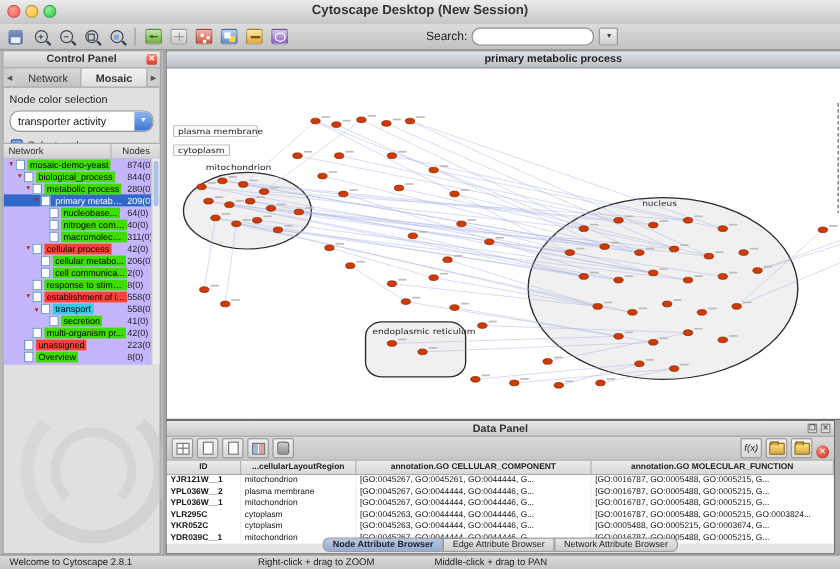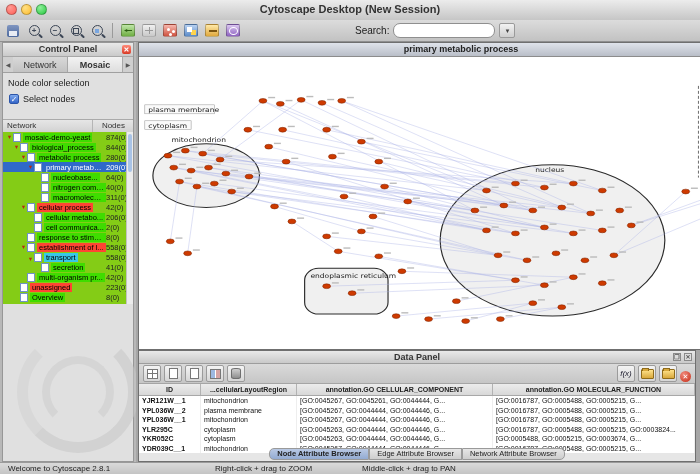--- a/index.html
+++ b/index.html
@@ -65,21 +65,21 @@
   .combo-btn{width:15px;height:100%;background:linear-gradient(#8fb6f2,#3f74d2);color:#fff;font-size:6px;
     display:flex;align-items:center;justify-content:center;}
   .check-row{display:flex;align-items:center;gap:4px;padding:4px 6px 2px 6px;}
   .checkbox{width:10px;height:10px;border-radius:2px;background:linear-gradient(#7fa9ee,#3465c8);
     color:#fff;font-size:8px;line-height:10px;text-align:center;border:1px solid #2c55a8;box-sizing:border-box;}
   .check-label{font-size:9px;color:#222;}
   .tree-cols{position:absolute;left:0;right:0;top:76px;height:12px;background:linear-gradient(#e6e6e6,#d2d2d2);
     border-top:1px solid #aaa;border-bottom:1px solid #aaa;display:flex;font-size:8px;color:#333;}
   .tree-cols .cnet{flex:1;padding-left:4px;border-right:1px solid #b5b5b5;line-height:11px;}
   .tree-cols .cnodes{width:32px;text-align:right;padding-right:8px;line-height:11px;}
-  .tree{position:absolute;left:0;right:0;top:89px;height:172px;background:#84cc16;overflow:hidden;}
+  .tree{position:absolute;left:0;right:0;top:89px;height:172px;background:#c4b5fd;overflow:hidden;}
   .tree-row{height:10px;display:flex;align-items:center;font-size:7.5px;white-space:nowrap;}
   .tree-row .expander{width:7px;font-size:5.5px;color:#b52a12;text-align:center;flex:none;}
   .tree-row .tree-icon{width:6px;height:7px;background:#fff;border:1px solid #6f93c4;flex:none;margin-right:2px;box-sizing:content-box;}
   .tree-label{padding:0 2px;color:#000;line-height:9px;overflow:hidden;max-width:74px;text-overflow:ellipsis;}
   .tree-label.green{background:#3fdc00;}
   .tree-label.red{background:#ff4433;}
   .tree-label.teal{background:#38c8e8;}
   .tree-count{margin-left:auto;width:27px;text-align:left;color:#222;overflow:hidden;flex:none;}
   .tree-row.selected{background:#3069c9;}
   .tree-row.selected .tree-label{background:transparent;color:#fff;}
@@ -214,20 +214,24 @@
     <span>Control Panel</span>
     <span class="cp-close">✕</span>
   </div>
   <div class="cp-tabs">
     <span class="cp-tab-arrow">◀</span>
     <div class="cp-tab">Network</div>
     <div class="cp-tab selected">Mosaic</div>
     <span class="cp-tab-arrow">▶</span>
   </div>
   <div class="cp-label">Node color selection</div>
+  <div class="combo">
+    <span class="combo-value">transporter activity</span>
+    <span class="combo-btn">▼</span>
+  </div>
   <div class="check-row">
     <span class="checkbox">✓</span>
     <span class="check-label">Select nodes</span>
   </div>
   <div class="tree-cols">
     <span class="cnet">Network</span>
     <span class="cnodes">Nodes</span>
   </div>
   <div class="tree">
       <div class="tree-row" style="padding-left: 3px;">

